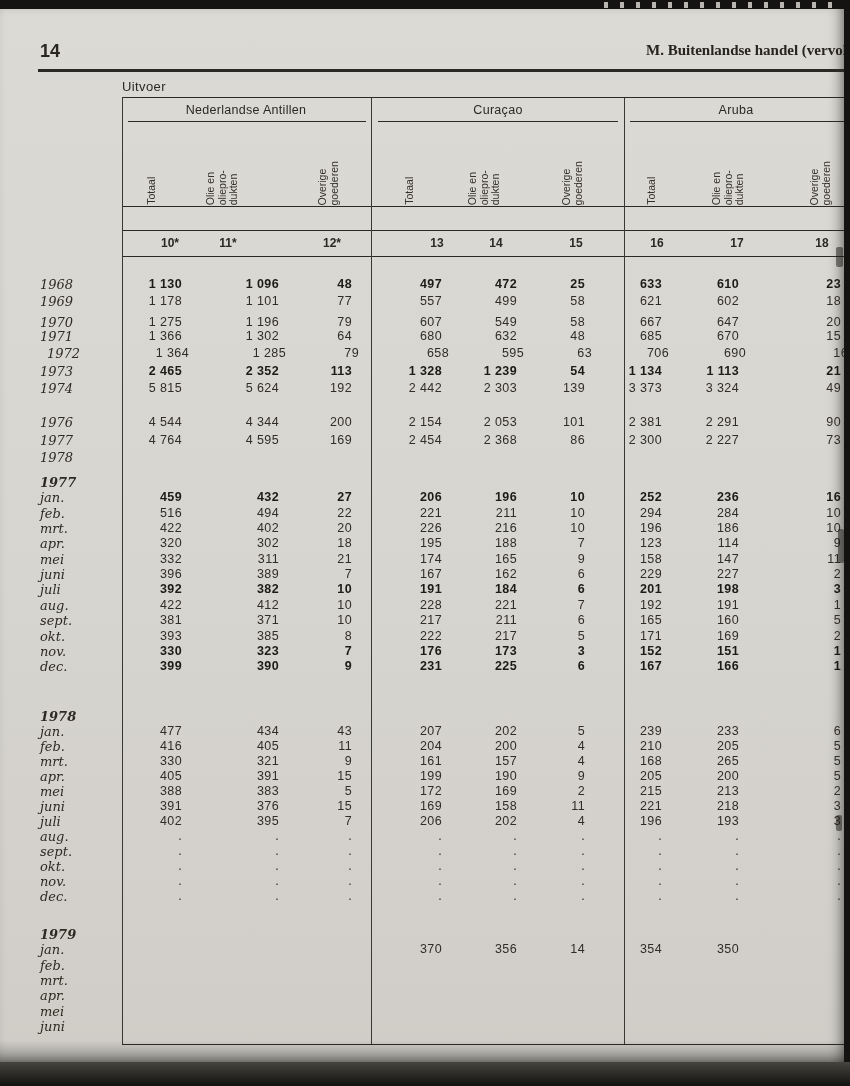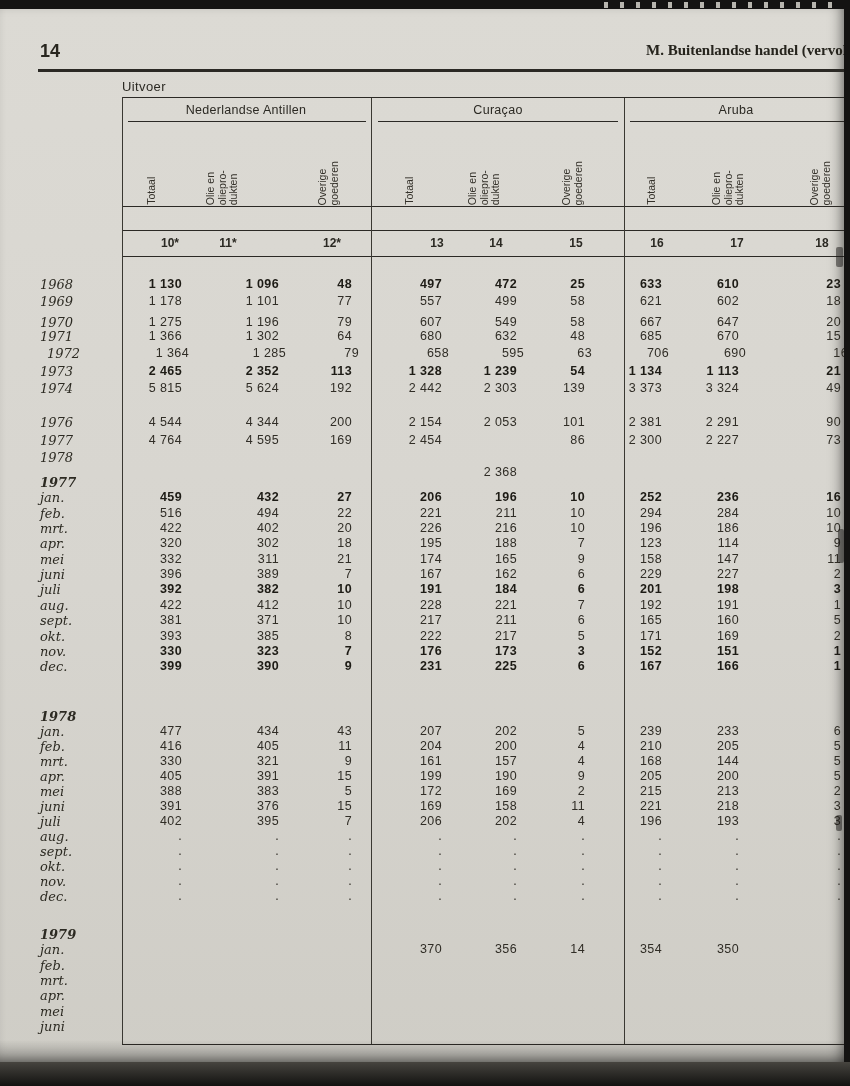--- a/index.html
+++ b/index.html
@@ -229,21 +229,21 @@
         <div class="num" style="width: 77px;">2 381</div>
         <div class="num" style="width: 77px;">2 291</div>
         <div class="num" style="width: 102px;">90</div>
       </div>
       <div class="row" style="top: 423.7px;">
         <div class="stub">1977</div>
         <div class="num" style="width: 66px;">4 764</div>
         <div class="num" style="width: 97px;">4 595</div>
         <div class="num" style="width: 73px;">169</div>
         <div class="num" style="width: 90px;">2 454</div>
-        <div class="num" style="width: 75px; margin-top: 32px;">2 368</div>
+        <div class="num" style="width: 75px;">2 368</div>
         <div class="num" style="width: 68px;">86</div>
         <div class="num" style="width: 77px;">2 300</div>
         <div class="num" style="width: 77px;">2 227</div>
         <div class="num" style="width: 102px;">73</div>
       </div>
       <div class="row" style="top: 441px;">
         <div class="stub">1978</div>
         <div class="num" style="width: 66px;"></div>
         <div class="num" style="width: 97px;"></div>
         <div class="num" style="width: 73px;"></div>
@@ -448,21 +448,21 @@
       </div>
       <div class="row" style="top: 745px;">
         <div class="stub">mrt.</div>
         <div class="num" style="width: 66px;">330</div>
         <div class="num" style="width: 97px;">321</div>
         <div class="num" style="width: 73px;">9</div>
         <div class="num" style="width: 90px;">161</div>
         <div class="num" style="width: 75px;">157</div>
         <div class="num" style="width: 68px;">4</div>
         <div class="num" style="width: 77px;">168</div>
-        <div class="num" style="width: 77px;">144</div>
+        <div class="num" style="width: 77px;">265</div>
         <div class="num" style="width: 102px;">5</div>
       </div>
       <div class="row" style="top: 760px;">
         <div class="stub">apr.</div>
         <div class="num" style="width: 66px;">405</div>
         <div class="num" style="width: 97px;">391</div>
         <div class="num" style="width: 73px;">15</div>
         <div class="num" style="width: 90px;">199</div>
         <div class="num" style="width: 75px;">190</div>
         <div class="num" style="width: 68px;">9</div>

